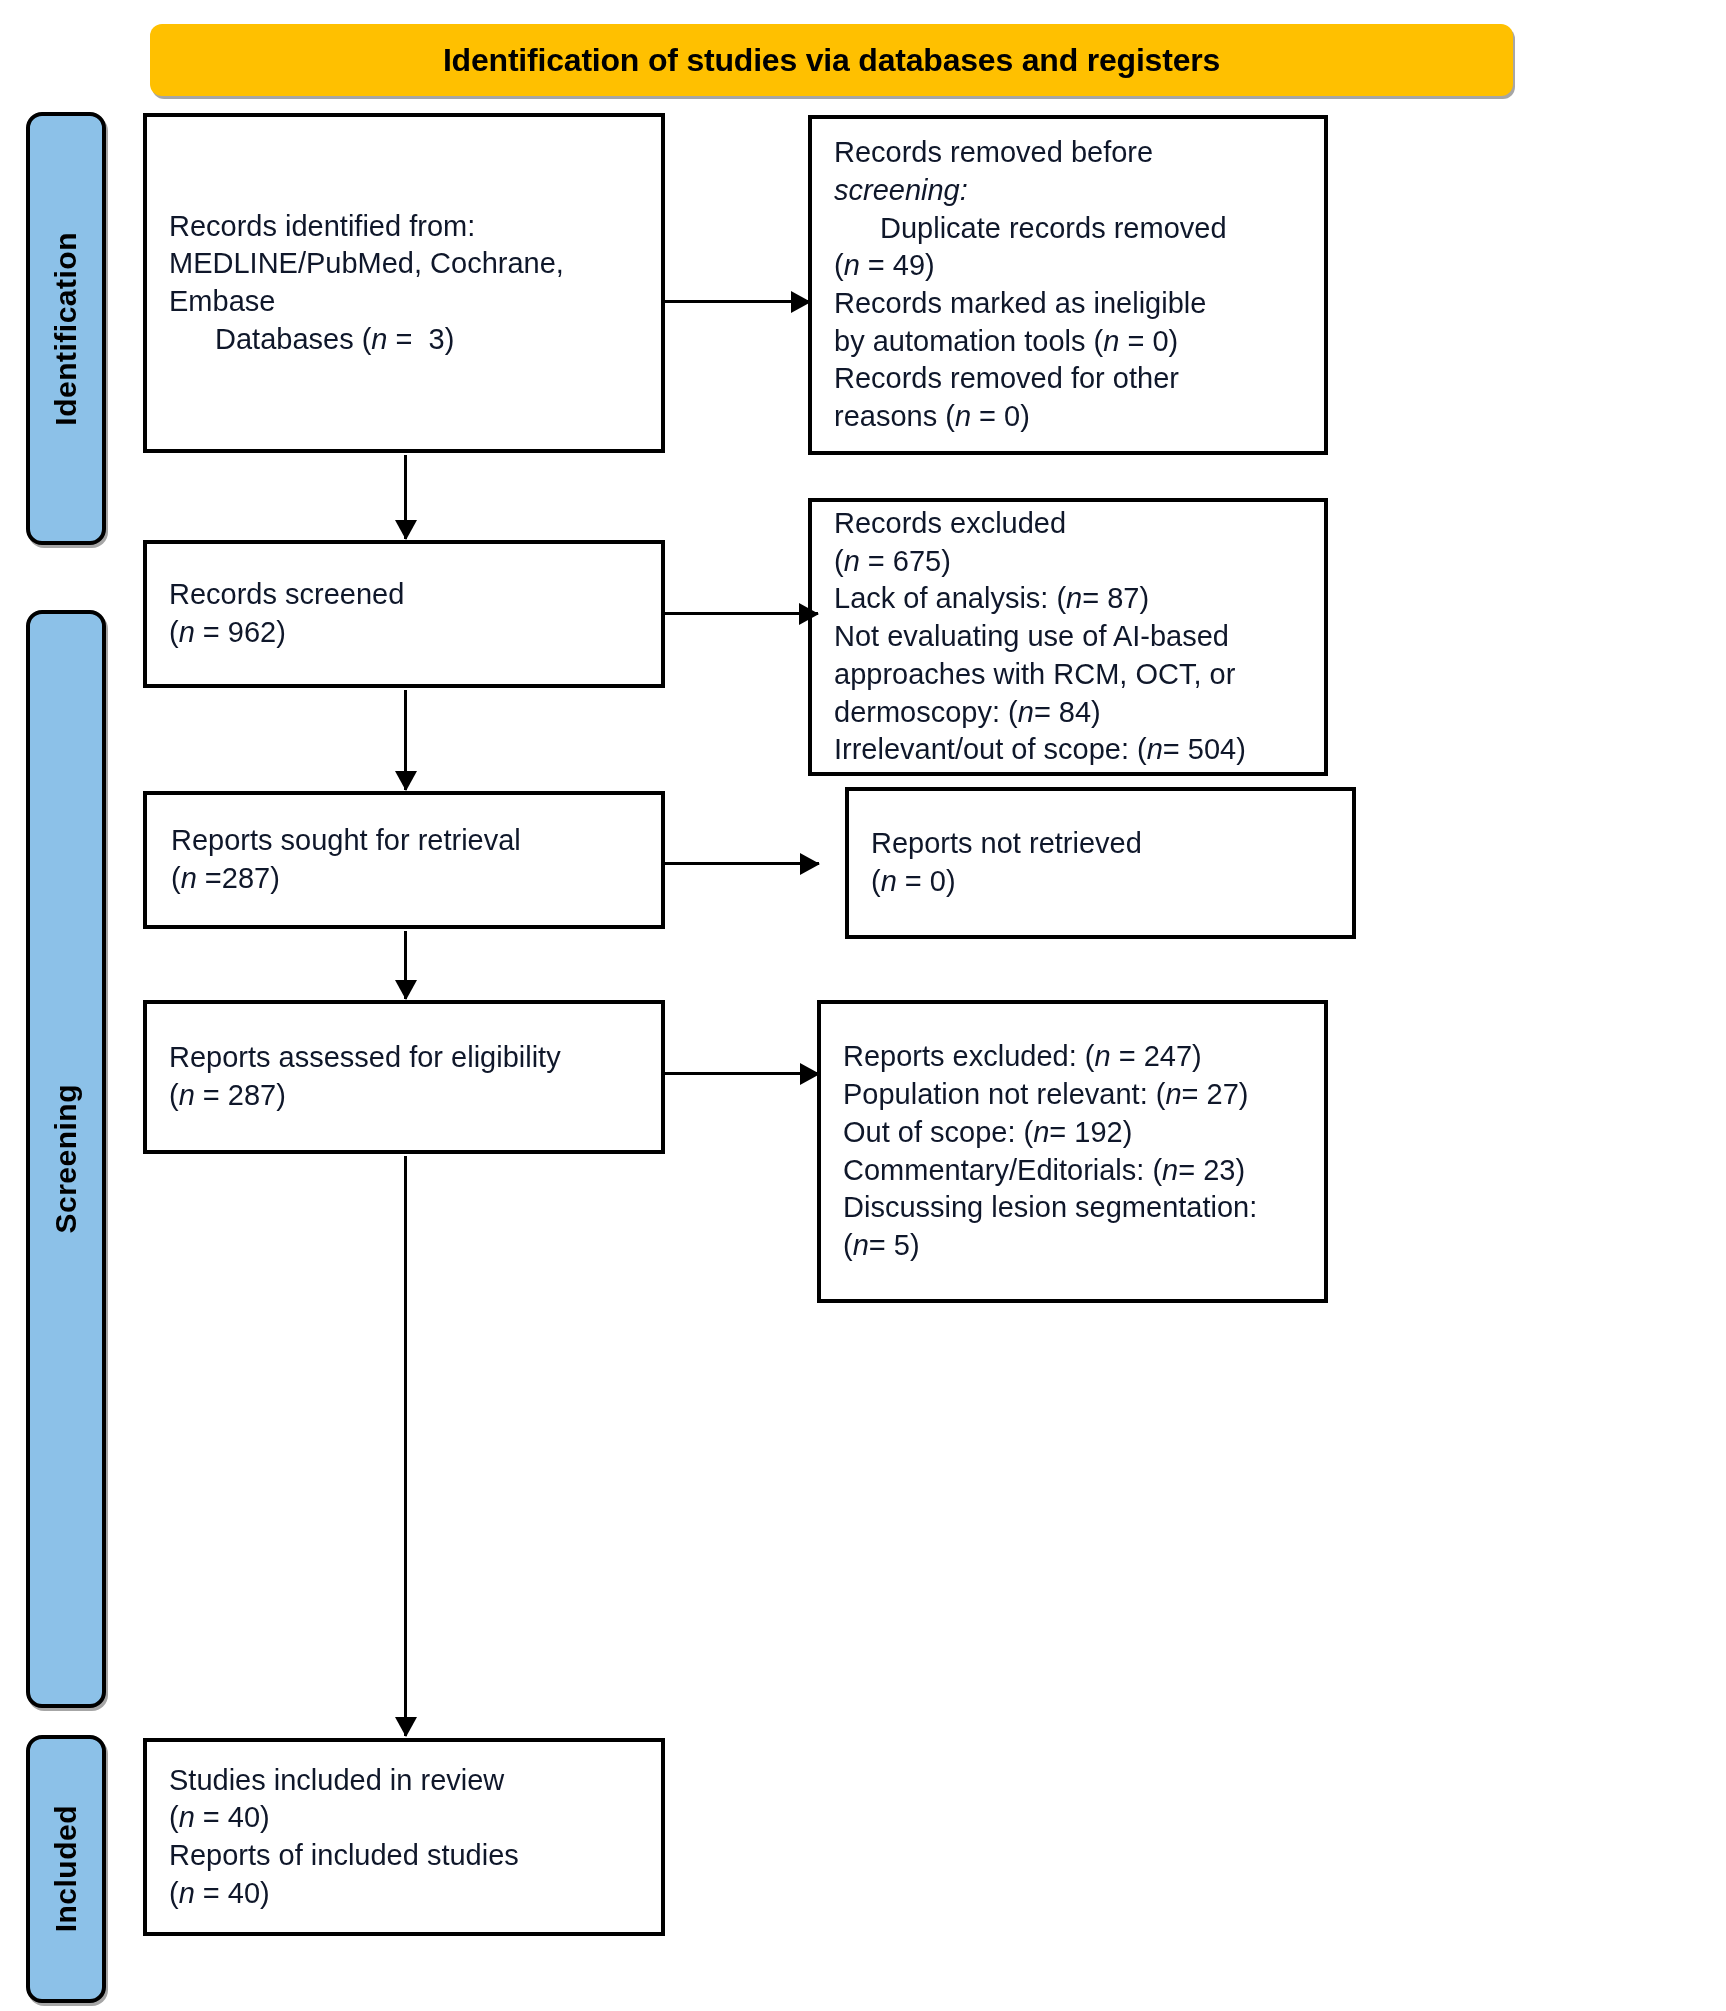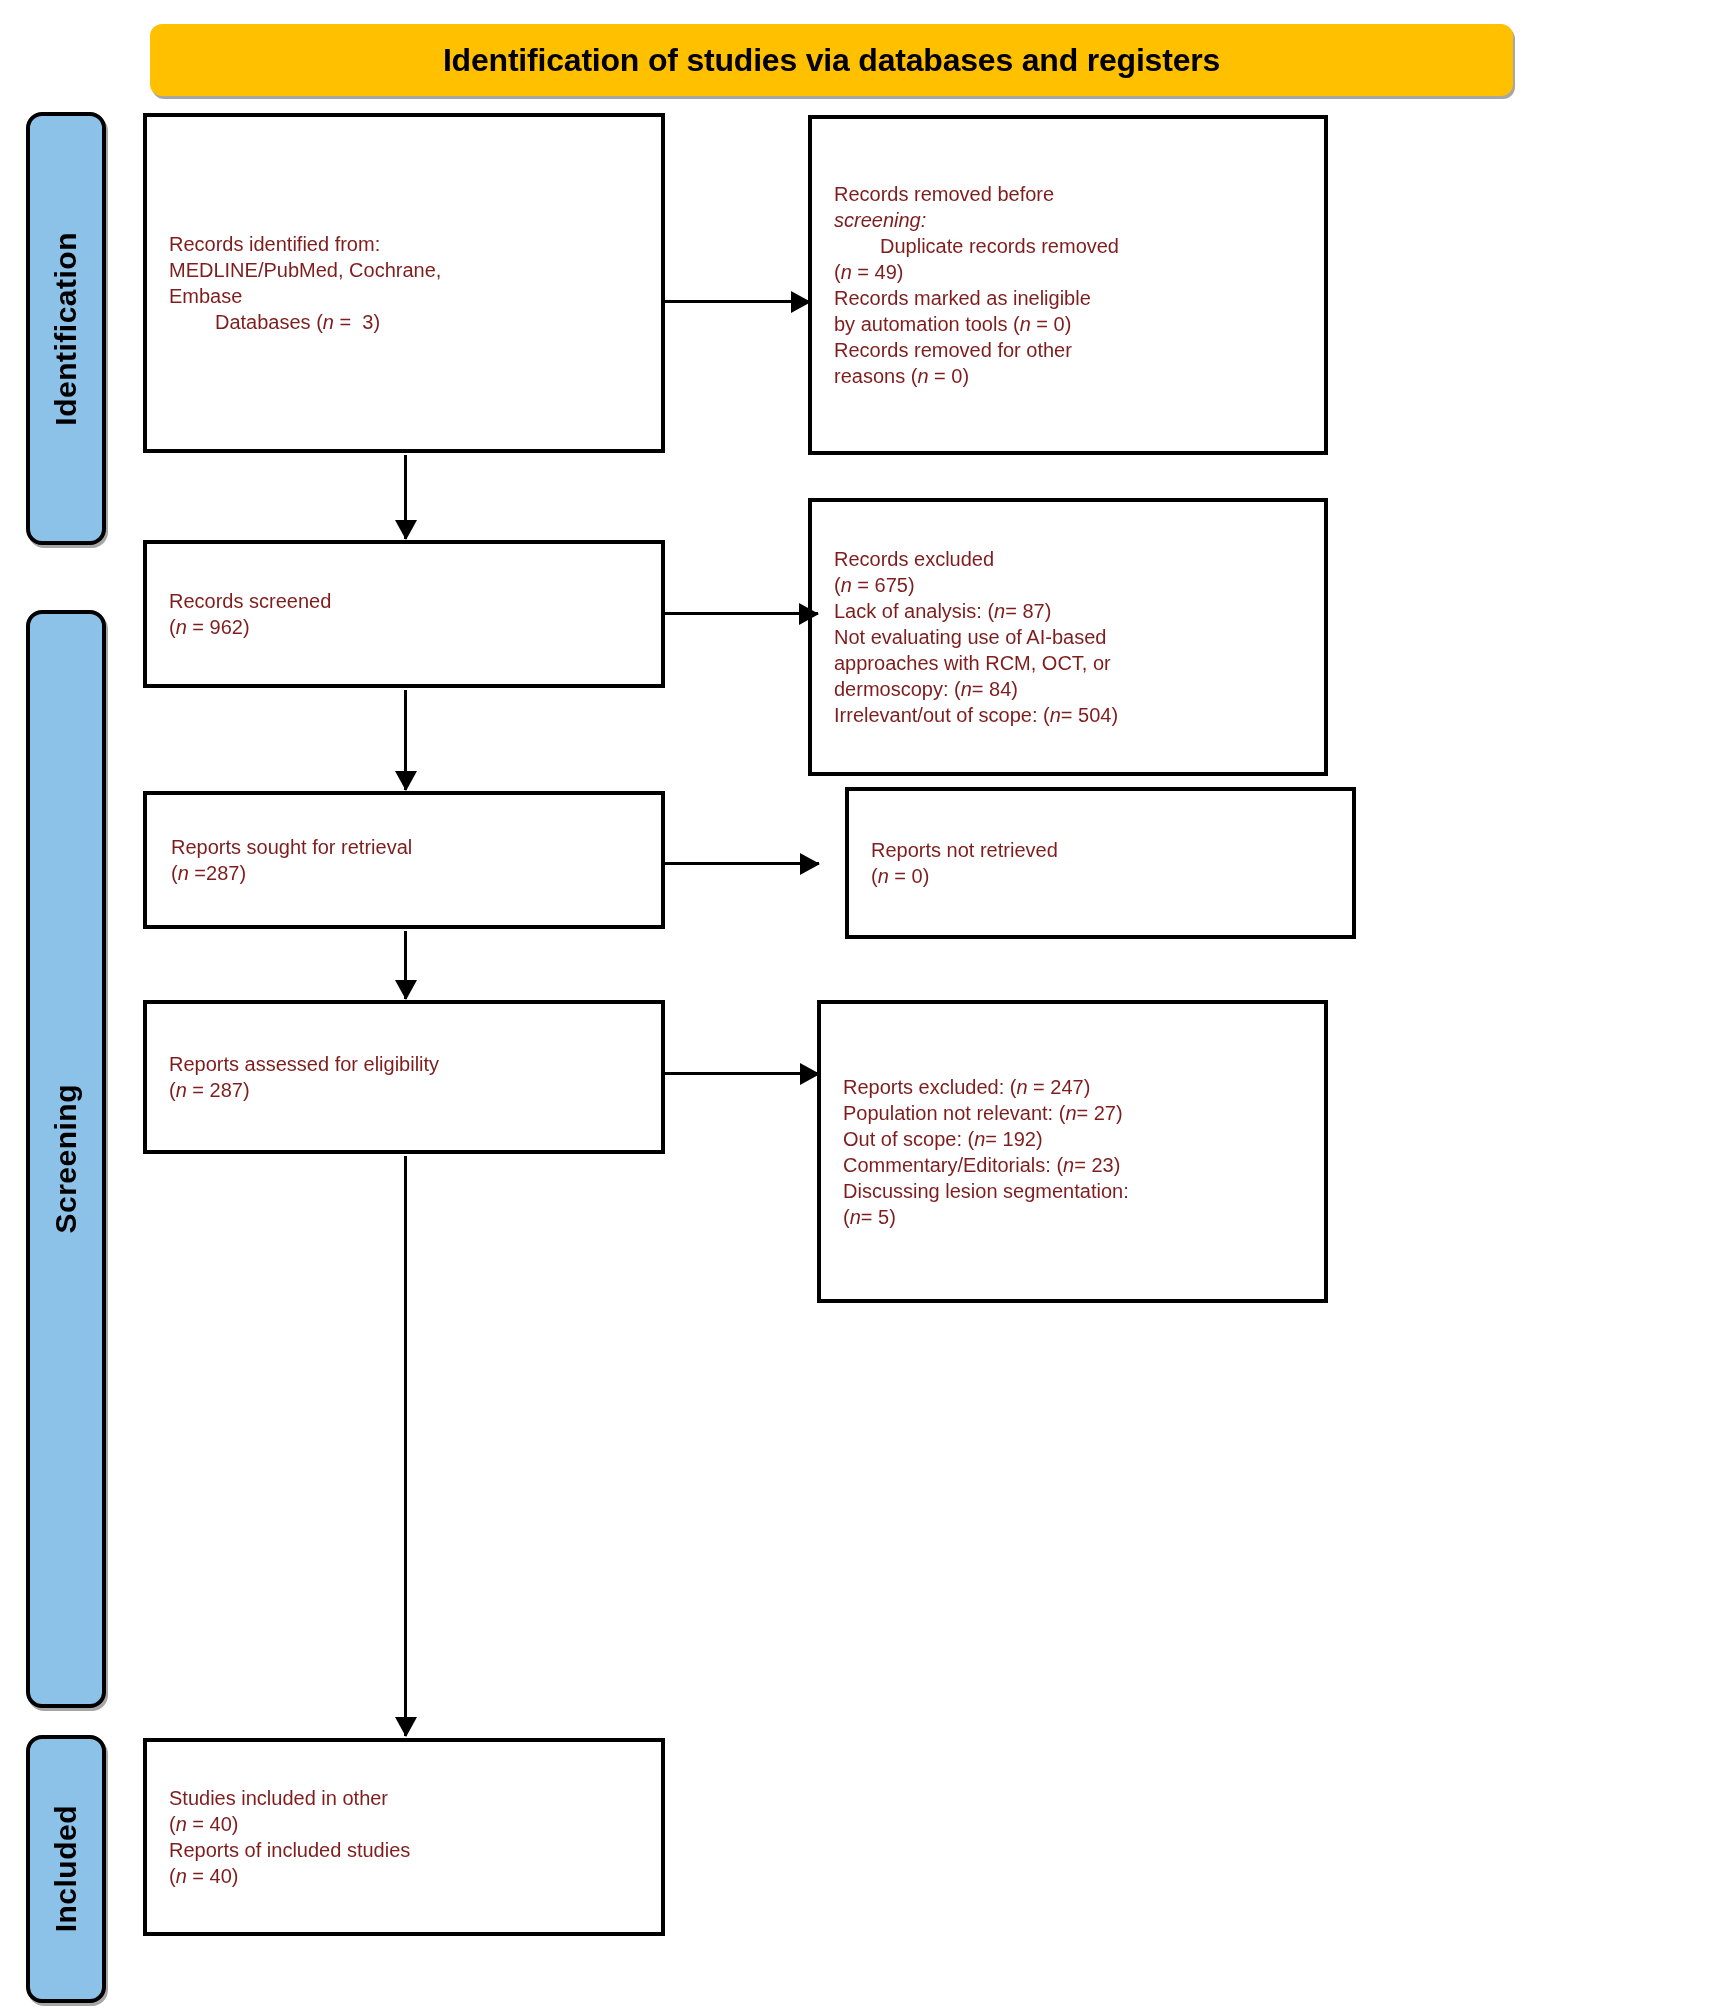--- a/index.html
+++ b/index.html
@@ -71,24 +71,24 @@
     position: absolute;
     background: #ffffff;
     border: 4px solid #000000;
     box-sizing: border-box;
     padding: 0 22px;
     display: flex;
     flex-direction: column;
     justify-content: center;
   }
   .flow-box .line {
-    font-size: 20px;
+    font-size: 29px;
     line-height: 1.30;
     white-space: pre-wrap;
-    color: #7f1d1d;
+    color: #0f172a;
   }
   .flow-box .line.indent { padding-left: 46px; }
   .flow-box .line.em { font-style: italic; }
 
   
   #box-identified     { left: 143px; top: 113px;  width: 522px; height: 340px; }
   #box-screened       { left: 143px; top: 540px;  width: 522px; height: 148px; }
   #box-sought         { left: 143px; top: 791px;  width: 522px; height: 138px; padding-left: 24px; }
   #box-assessed       { left: 143px; top: 1000px; width: 522px; height: 154px; }
   #box-included       { left: 143px; top: 1738px; width: 522px; height: 198px; }
@@ -177,21 +177,21 @@
     </div>
   <div class="flow-box" id="box-sought">
       <div class="line">Reports sought for retrieval</div>
       <div class="line">(<i>n</i> =287)</div>
     </div>
   <div class="flow-box" id="box-assessed">
       <div class="line">Reports assessed for eligibility</div>
       <div class="line">(<i>n</i> = 287)</div>
     </div>
   <div class="flow-box" id="box-included">
-      <div class="line">Studies included in other</div>
+      <div class="line">Studies included in review</div>
       <div class="line">(<i>n</i> = 40)</div>
       <div class="line">Reports of included studies</div>
       <div class="line">(<i>n</i> = 40)</div>
     </div>
 
   <div class="flow-box" id="box-removed">
       <div class="line">Records removed before</div>
       <div class="line em">screening:</div>
       <div class="line indent">Duplicate records removed</div>
       <div class="line">(<i>n</i> = 49)</div>

